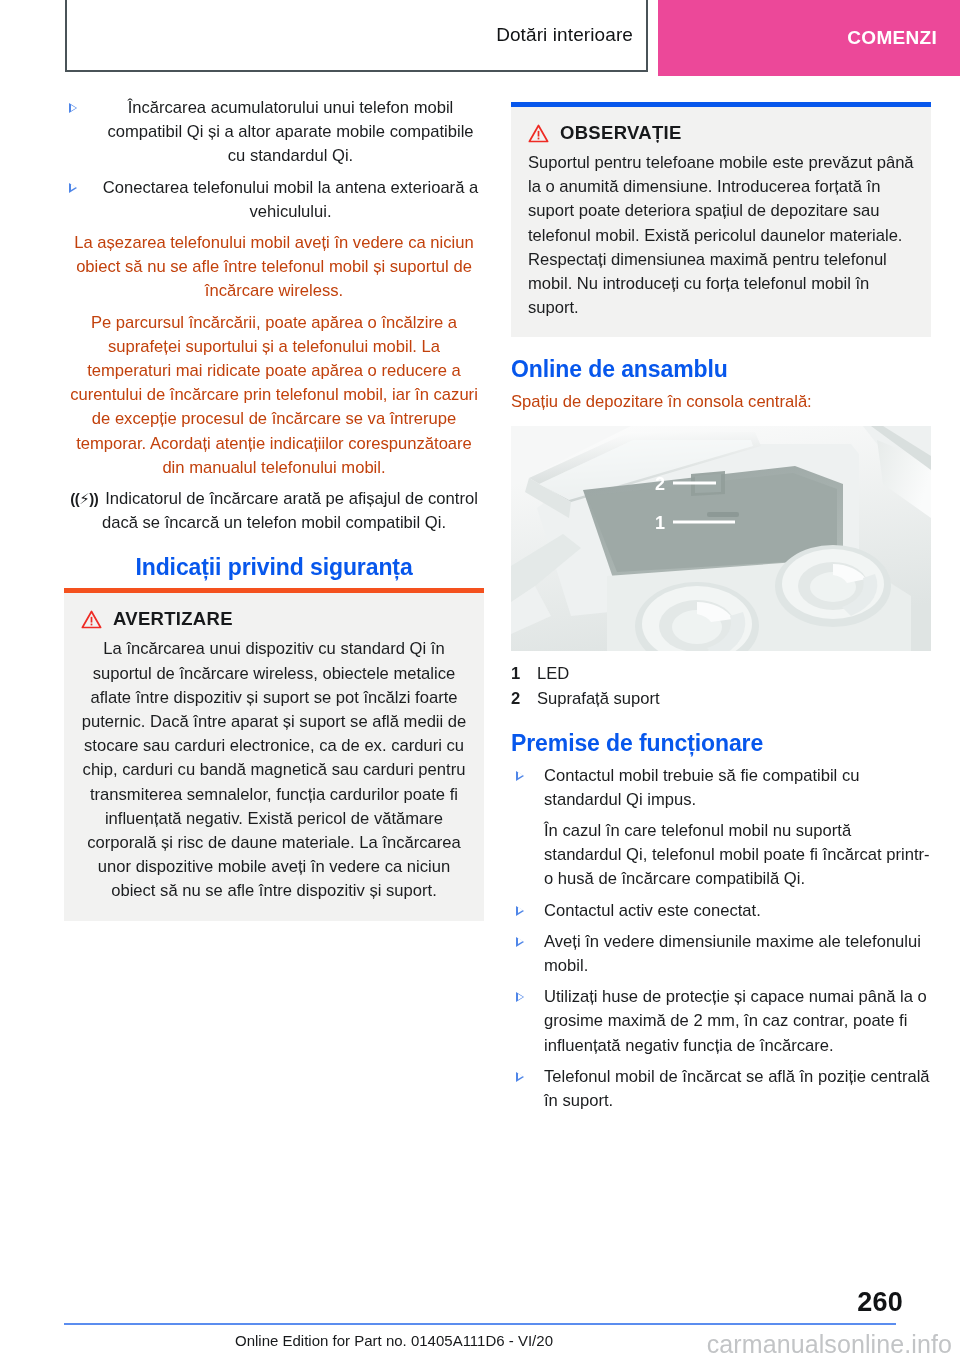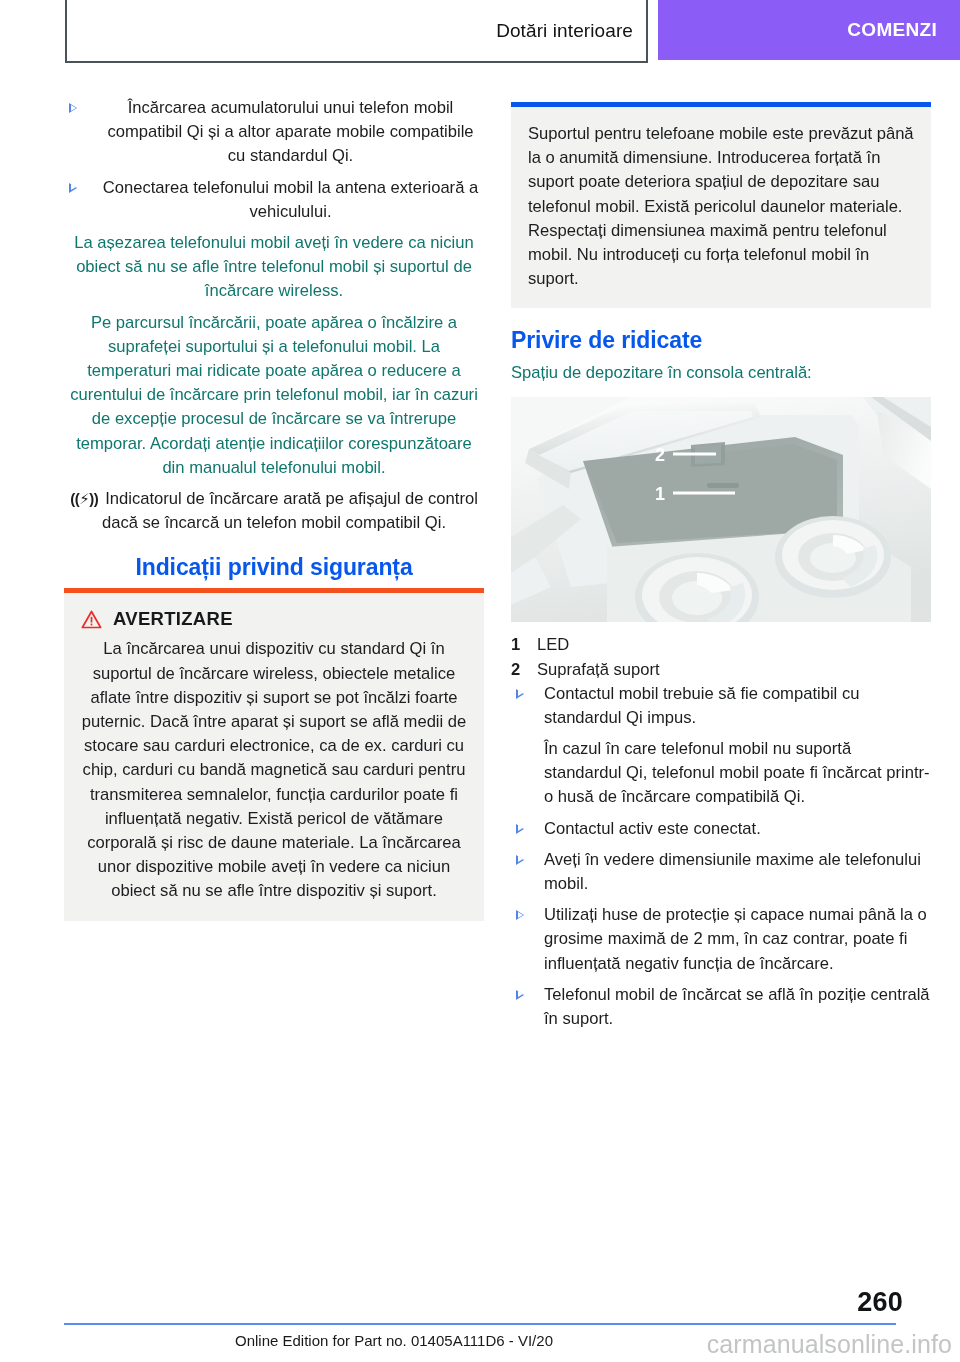--- a/index.html
+++ b/index.html
@@ -16,40 +16,40 @@
   .header {
     position: absolute;
     top: 0; left: 0;
     width: 960px;
     height: 62px;
   }
   .header-chapter-box {
     position: absolute;
     left: 65px; top: 0;
     width: 583px;
-    height: 63px;
+    height: 72px;
     border: 2px solid #4a5358;
     border-top: none;
     background: #ffffff;
     display: flex;
     align-items: center;
     justify-content: flex-end;
     padding-right: 13px;
   }
   .header-chapter-label {
     font-size: 19px;
     color: #111315;
     letter-spacing: 0.1px;
   }
   .header-section-tab {
     position: absolute;
     left: 658px; top: 0;
     width: 302px;
-    height: 60px;
-    background: #8b5cf6;
+    height: 76px;
+    background: #ec4899;
     display: flex;
     align-items: center;
     justify-content: flex-end;
     padding-right: 23px;
   }
   .header-section-label {
     font-size: 19px;
     font-weight: bold;
     color: #ffffff;
     letter-spacing: 0.3px;
@@ -66,21 +66,21 @@
     top: 0;
     width: 420px;
   }
   .col-left  { left: 64px; text-align: center; }
   .col-right { left: 511px; }
 
   
   p.para {
     font-size: 16.6px;
     line-height: 24.2px;
-    color: #0f766e;
+    color: #c2410c;
     margin-bottom: 7px;
   }
   .h2 {
     font-size: 23px;
     font-weight: bold;
     color: #0757ec;
     line-height: 30px;
     margin-top: 17px;
     margin-bottom: 6px;
     letter-spacing: -0.1px;
@@ -279,24 +279,32 @@
         <span class="notice-title">AVERTIZARE</span>
       </div>
       <div class="notice-body">La încărcarea unui dispozitiv cu standard Qi în suportul de încărcare wireless, obiectele metalice aflate între dispozitiv și suport se pot încălzi foarte puternic. Dacă între aparat și suport se află medii de stocare sau carduri electronice, ca de ex. carduri cu chip, carduri cu bandă magnetică sau carduri pentru transmiterea semnalelor, funcția cardurilor poate fi influențată negativ. Există pericol de vătămare corporală și risc de daune materiale. La încărcarea unor dispozitive mobile aveți în vedere ca niciun obiect să nu se afle între dispozitiv și suport.</div>
     </div>
 
   </div>
 
   <div class="col col-right">
 
     <div class="notice info">
+      <div class="notice-head">
+        <svg class="warn-tri" viewBox="0 0 22 20">
+          <path d="M11 1.6 L20.6 18.4 L1.4 18.4 Z" fill="none" stroke="#ee2b24" stroke-width="1.8" stroke-linejoin="round"></path>
+          <rect x="10.1" y="7.2" width="1.8" height="6" fill="#ee2b24"></rect>
+          <rect x="10.1" y="14.3" width="1.8" height="1.9" fill="#ee2b24"></rect>
+        </svg>
+        <span class="notice-title">OBSERVAȚIE</span>
+      </div>
       <div class="notice-body">Suportul pentru telefoane mobile este prevăzut până la o anumită dimensiune. Introducerea forțată în suport poate deteriora spațiul de depozitare sau telefonul mobil. Există pericolul daunelor materiale. Respectați dimensiunea maximă pentru telefonul mobil. Nu introduceți cu forța telefonul mobil în suport.</div>
     </div>
 
-    <h2 class="h2">Privire de ridicate</h2>
+    <h2 class="h2">Online de ansamblu</h2>
     <p class="para">Spațiu de depozitare în consola centrală:</p>
 
     <div class="figure">
       <svg viewBox="0 0 420 225">
         <defs>
           <linearGradient id="gBase" x1="0" y1="0" x2="0.3" y2="1">
             <stop offset="0" stop-color="#fdfdfd"></stop>
             <stop offset="1" stop-color="#dfe4e3"></stop>
           </linearGradient>
           <linearGradient id="gTray" x1="0" y1="0" x2="0.6" y2="1">
@@ -370,20 +378,21 @@
 
     <div class="legend-row">
       <span class="legend-num">1</span>
       <span>LED</span>
     </div>
     <div class="legend-row">
       <span class="legend-num">2</span>
       <span>Suprafață suport</span>
     </div>
 
+    <h2 class="h2">Premise de funcționare</h2>
 
     <ul class="bullets">
       <li class="bullet">
         <span class="tri"></span>
         <span>Contactul mobil trebuie să fie compatibil cu standardul Qi impus.</span>
       </li>
     </ul>
     <div class="subpara">În cazul în care telefonul mobil nu suportă standardul Qi, telefonul mobil poate fi încărcat printr-o husă de încărcare compatibilă Qi.</div>
     <ul class="bullets">
       <li class="bullet">

